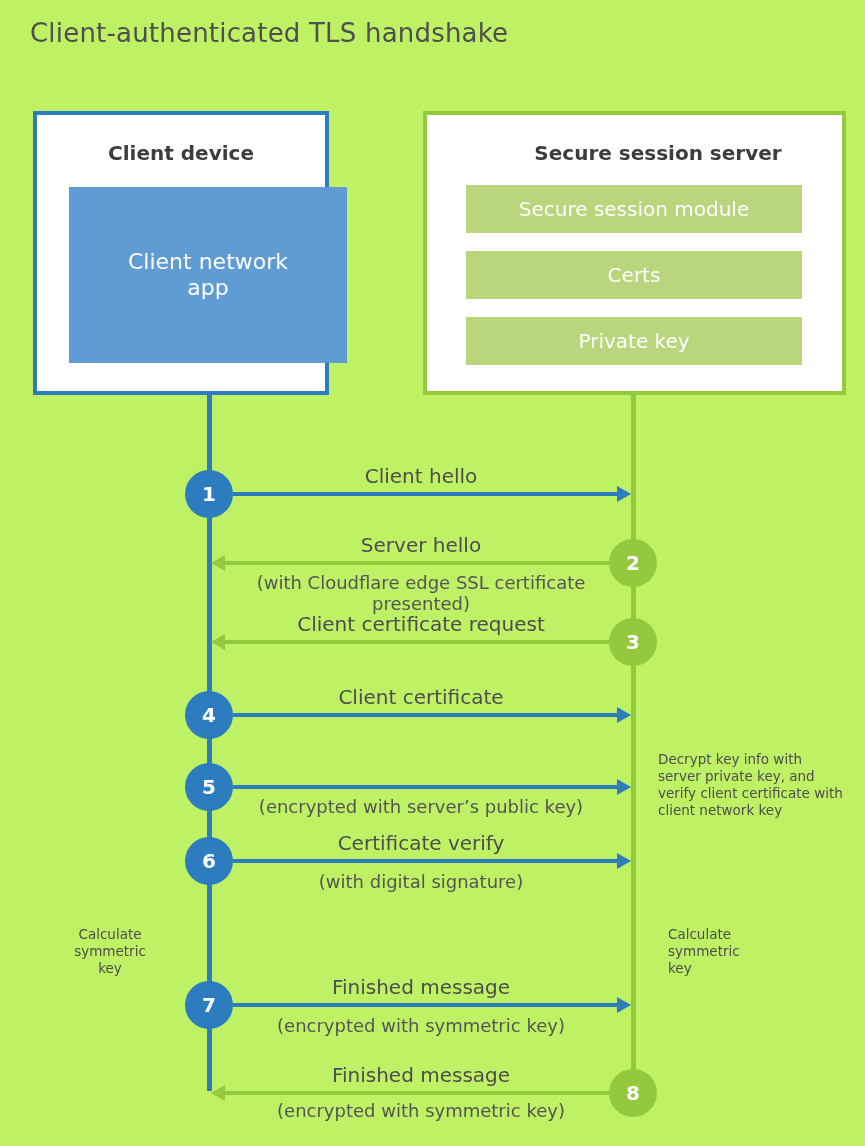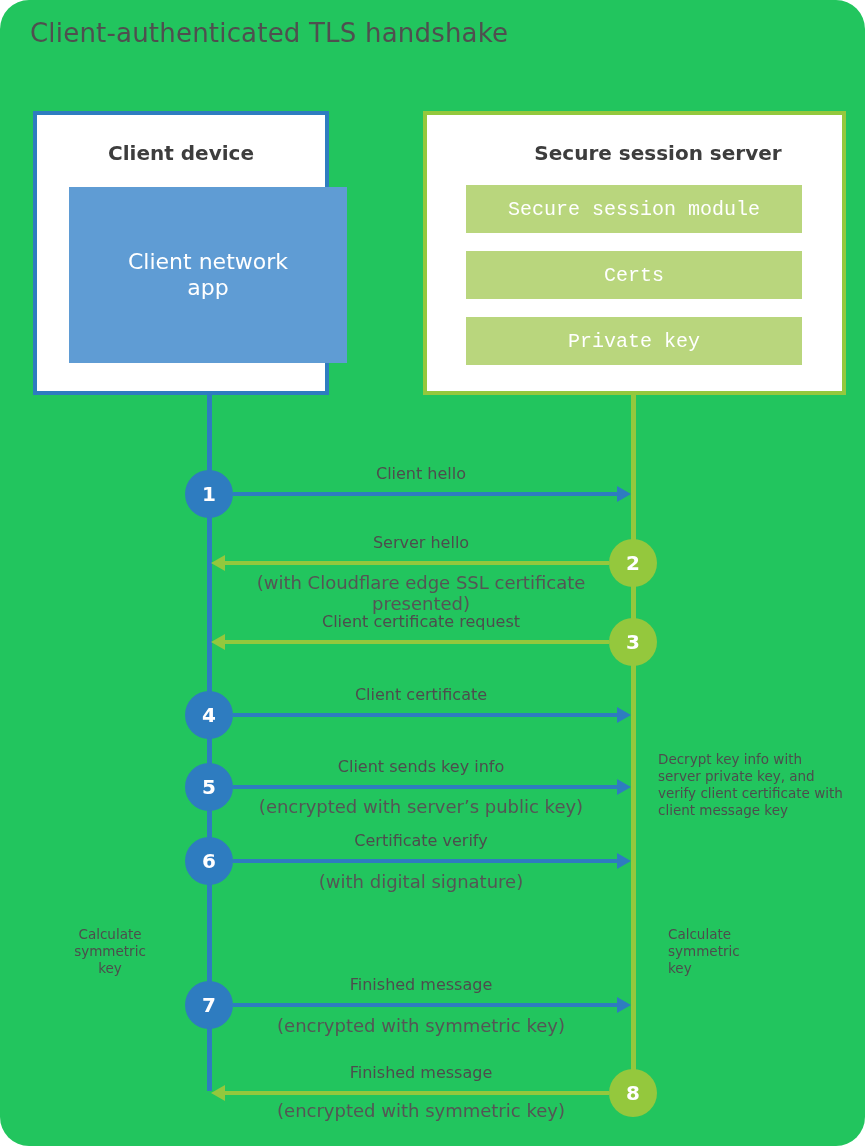--- a/index.html
+++ b/index.html
@@ -5,21 +5,21 @@
   :root{
     --blue:#2e7cc0;
     --blue-fill:#5f9cd4;
     --green:#94c83d;
     --green-fill:#b9d67d;
     --text-dark:#3d3d3d;
     --text-gray:#4d4d4d;
   }
   html,body{margin:0;padding:0;background:#ffffff;}
   body{font-family:"DejaVu Sans","Liberation Sans",sans-serif;}
-  #stage{position:relative;width:865px;height:1146px;background:#22c55e;overflow:hidden;border-radius:29px;}
+  #stage{position:relative;width:865px;height:1146px;background:#bef264;overflow:hidden;}
 
   .page-title{
     position:absolute;left:30px;top:18px;
     font-size:26px;font-weight:400;color:#4f4f4f;letter-spacing:0.2px;
   }
 
   
   .actor-box{position:absolute;top:111px;height:284px;background:#fff;box-sizing:border-box;}
   .client-box{left:33px;width:296px;border:4px solid var(--blue);}
   .server-box{left:423px;width:423px;border:4px solid var(--green);padding-left:47px;}
@@ -27,21 +27,21 @@
 
   .client-app{
     position:absolute;left:32px;top:72px;width:278px;height:176px;
     background:var(--blue-fill);color:#ffffff;font-size:22px;
     display:flex;align-items:center;justify-content:center;text-align:center;line-height:1.2;
     padding:0 40px;box-sizing:border-box;
   }
   .server-bar{
     position:absolute;left:39px;width:336px;height:48px;
     background:var(--green-fill);color:#ffffff;font-size:20px;
-    display:flex;align-items:center;justify-content:center;font-family:Liberation Mono, monospace;
+    display:flex;align-items:center;justify-content:center;
   }
   .bar-0{top:70px;}
   .bar-1{top:136px;}
   .bar-2{top:202px;}
 
   
   .lifeline{position:absolute;width:5px;top:395px;}
   .lifeline.blue{left:207px;background:var(--blue);height:696px;}
   .lifeline.green{left:631px;background:var(--green);height:698px;}
 
@@ -66,21 +66,21 @@
   .arrow.left .head{
     left:-13px;border-top:8px solid transparent;border-bottom:8px solid transparent;
     border-right:14px solid var(--green);
   }
   .arrow.r{left:233px;width:385px;}
   .arrow.l{left:224px;width:385px;}
 
   
   .msg-label{
     position:absolute;left:241px;width:360px;text-align:center;
-    font-size:16px;color:var(--text-gray);
+    font-size:20px;color:var(--text-gray);
   }
   .msg-sub{
     position:absolute;left:221px;width:400px;text-align:center;
     font-size:18px;color:#555555;
   }
 
   
   .side-note{position:absolute;font-size:13.5px;color:var(--text-gray);line-height:1.25;}
   .note-server{left:658px;top:751px;width:186px;text-align:left;}
   .calc-left{left:68px;top:926px;width:84px;text-align:center;}
@@ -140,21 +140,20 @@
       <span>4</span>
     </div>
   <div class="msg-label" style="top:685px">Client certificate</div>
 
   <div class="arrow blue right r" style="top:785px">
       <i class="head"></i>
     </div>
   <div class="circle blue" style="top:763px">
       <span>5</span>
     </div>
-  <div class="msg-label" style="top:757px">Client sends key info</div>
   <div class="msg-sub" style="top:796px">(encrypted with server’s public key)</div>
 
   <div class="arrow blue right r" style="top:859px">
       <i class="head"></i>
     </div>
   <div class="circle blue" style="top:837px">
       <span>6</span>
     </div>
   <div class="msg-label" style="top:831px">Certificate verify</div>
   <div class="msg-sub" style="top:871px">(with digital signature)</div>
@@ -170,17 +169,17 @@
 
   <div class="arrow green left l" style="top:1091px">
       <i class="head"></i>
     </div>
   <div class="circle green" style="top:1069px">
       <span>8</span>
     </div>
   <div class="msg-label" style="top:1063px">Finished message</div>
   <div class="msg-sub" style="top:1100px">(encrypted with symmetric key)</div>
 
-  <div class="side-note note-server">Decrypt key info with server private key, and verify client certificate with client message key</div>
+  <div class="side-note note-server">Decrypt key info with server private key, and verify client certificate with client network key</div>
   <div class="side-note calc-left">Calculate symmetric key</div>
   <div class="side-note calc-right">Calculate symmetric key</div>
 
 </div>
 
 </body></html>

